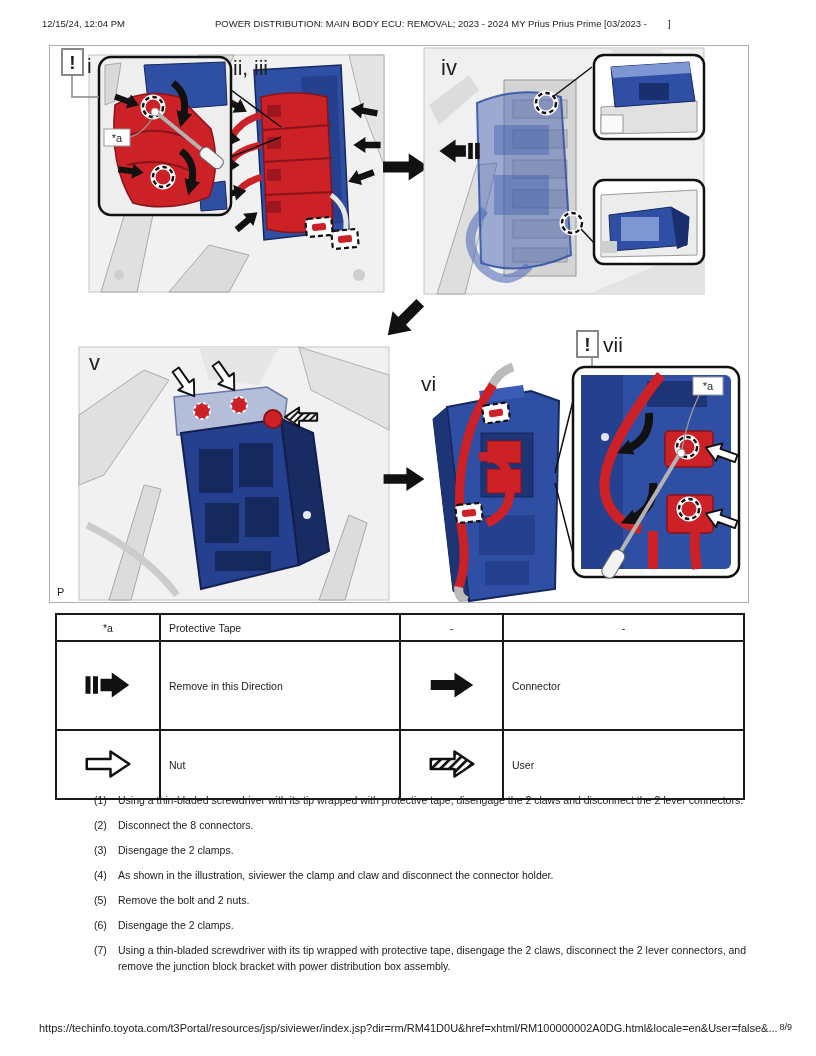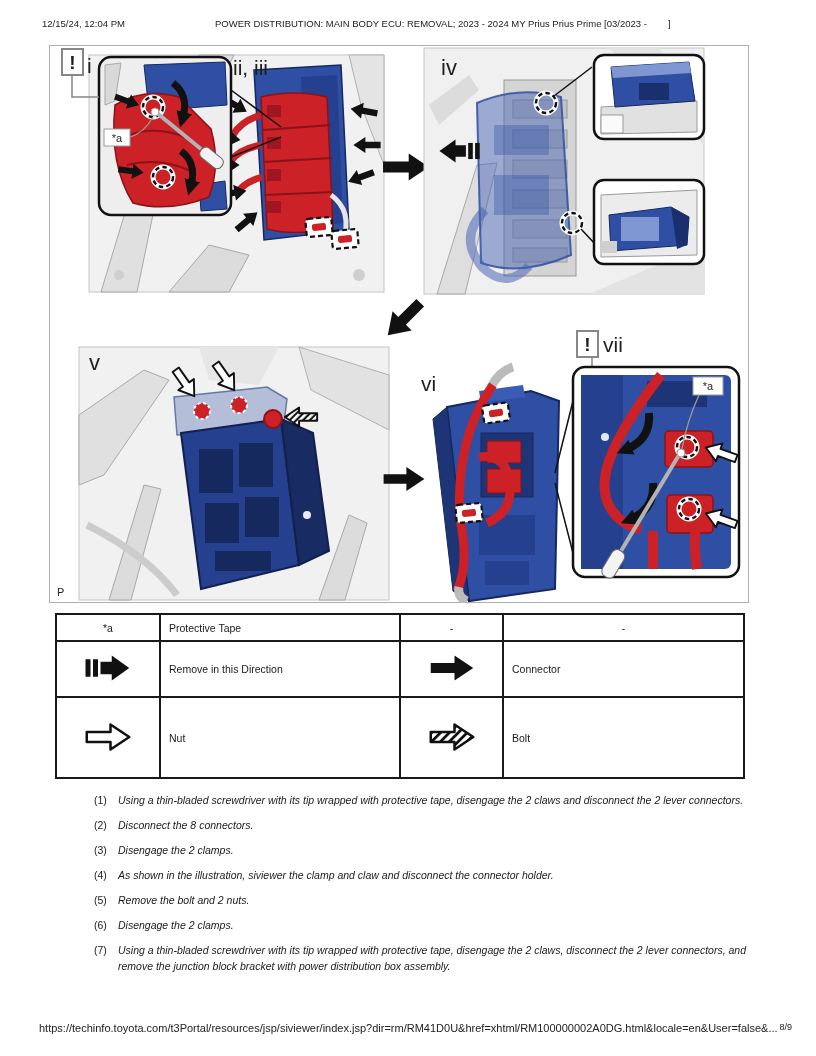--- a/index.html
+++ b/index.html
@@ -7,21 +7,21 @@
         font-family:"Liberation Sans",sans-serif;color:#1a1a1a;overflow:hidden;margin-left:9px;}
   .hdr-date{position:absolute;top:18px;left:33px;font-size:9.5px;color:#222;}
   .hdr-title{position:absolute;top:18px;left:206px;font-size:9.5px;color:#222;white-space:pre;}
   .figure{position:absolute;top:45px;left:40px;}
   table.legend{position:absolute;top:613px;left:46px;border-collapse:collapse;table-layout:fixed;}
   table.legend td{border:2px solid #1a1a1a;font-size:10.5px;padding:0 8px;vertical-align:middle;color:#1a1a1a;}
   td.sym{text-align:center;padding:0 2px;}
   .steps{position:absolute;top:792px;left:85px;width:670px;}
   .step{display:flex;margin-bottom:9px;font-size:10.5px;line-height:16px;}
   .step-num{width:24px;flex-shrink:0;}
-  .step-text{flex:1;font-style:italic;}
+  .step-text{flex:1;}
   .ftr-url{position:absolute;top:1022px;left:30px;font-size:11px;color:#222;}
   .ftr-page{position:absolute;top:1022px;right:33px;font-size:9px;color:#222;}
   svg text{font-family:"Liberation Sans",sans-serif;fill:#1f1f1f;}
 </style>
 </head>
 <body>
 
 <div class="page">
 
   <div class="hdr-date">12/15/24, 12:04 PM</div>
@@ -259,47 +259,47 @@
         <col style="width:103px">
         <col style="width:241px">
       </colgroup>
     <tbody>
         <tr style="height:27px">
       <td class="sym">*a</td>
       <td>Protective Tape</td>
       <td class="sym">-</td>
       <td class="sym">-</td>
     </tr>
-    <tr style="height:56px">
+    <tr style="height:89px">
       <td class="sym">
         <svg width="48" height="28" viewBox="-24 -14 48 28">
               <use href="#arr-remove" transform="scale(1.25)"></use>
             </svg>
       </td>
       <td>Remove in this Direction</td>
       <td class="sym">
         <svg width="48" height="28" viewBox="-24 -14 48 28">
               <use href="#arr-solid" transform="scale(1.25)"></use>
             </svg>
       </td>
       <td>Connector</td>
     </tr>
-    <tr style="height:81px">
+    <tr style="height:69px">
       <td class="sym">
         <svg width="48" height="28" viewBox="-24 -14 48 28">
               <use href="#arr-outline" transform="scale(1.25)"></use>
             </svg>
       </td>
       <td>Nut</td>
       <td class="sym">
         <svg width="48" height="28" viewBox="-24 -14 48 28">
               <use href="#arr-hatch" transform="scale(1.25)"></use>
             </svg>
       </td>
-      <td>Bolt</td>
+      <td>User</td>
     </tr>
   </tbody>
     </table>
 
   <div class="steps">
     <div class="step">
         <span class="step-num">(1)</span>
         <span class="step-text">Using a thin-bladed screwdriver with its tip wrapped with protective tape, disengage the 2 claws and disconnect the 2 lever connectors.</span>
       </div>
     <div class="step">

